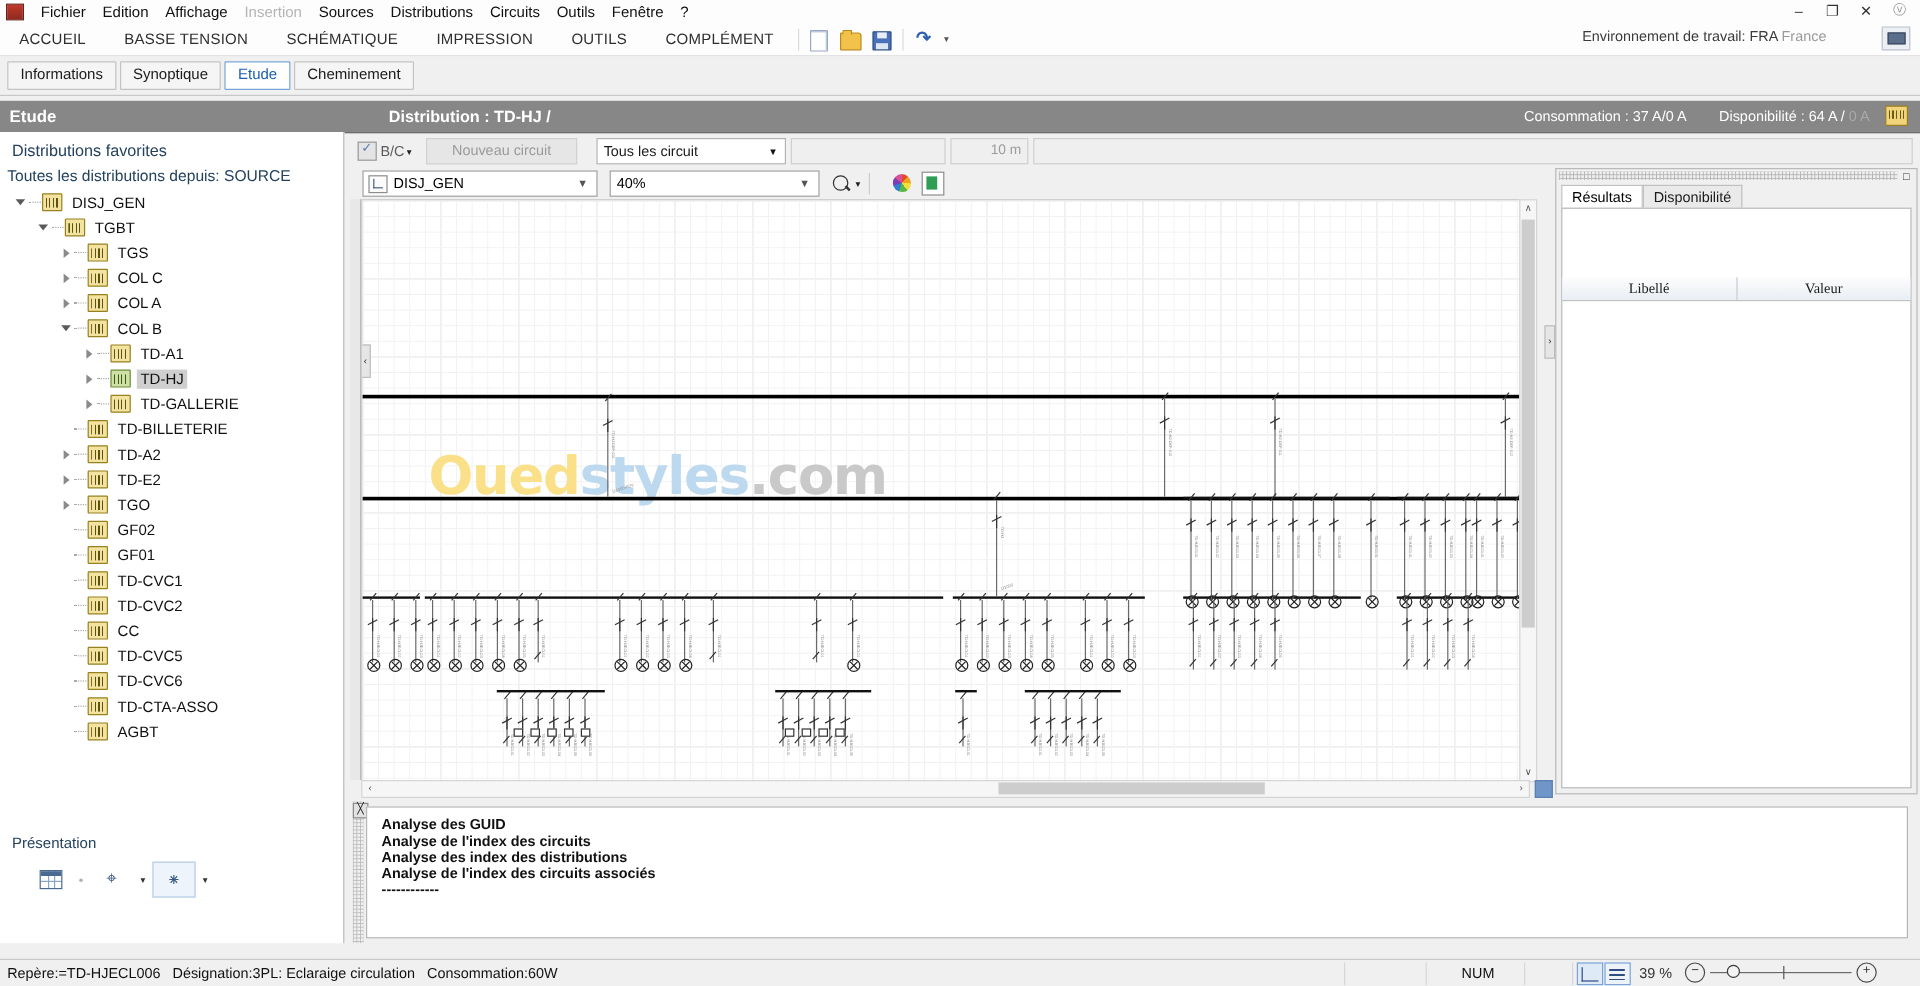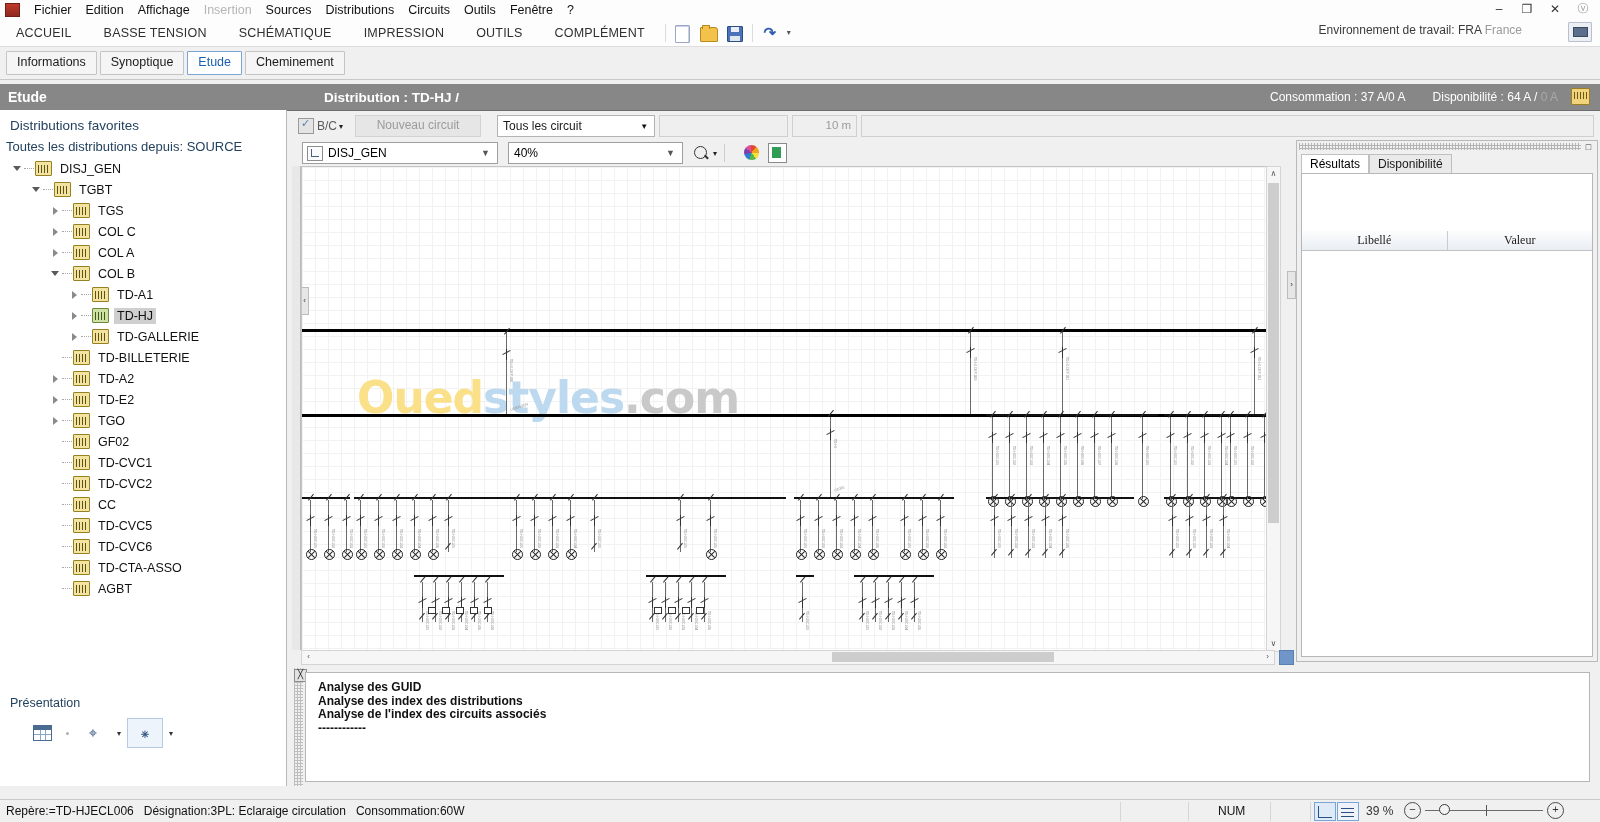--- a/index.html
+++ b/index.html
@@ -417,20 +417,26 @@
           <div class="tw closed"></div>
           <div class="tdash"></div>
           <div class="fico"></div>
           <span class="tlabel">TGO</span>
         </div>
         <div class="tnode" style="padding-left: 44px;">
           <div class="tw "></div>
           <div class="tdash"></div>
           <div class="fico"></div>
           <span class="tlabel">GF02</span>
+        </div>
+        <div class="tnode" style="padding-left: 44px;">
+          <div class="tw "></div>
+          <div class="tdash"></div>
+          <div class="fico"></div>
+          <span class="tlabel">GF01</span>
         </div>
         <div class="tnode" style="padding-left: 44px;">
           <div class="tw "></div>
           <div class="tdash"></div>
           <div class="fico"></div>
           <span class="tlabel">TD-CVC1</span>
         </div>
         <div class="tnode" style="padding-left: 44px;">
           <div class="tw "></div>
           <div class="tdash"></div>
@@ -935,20 +941,21 @@
         </div>
       </div>
     </div>
   </div>
 
   <div class="logpanel">
     <div class="log-grip"></div>
     <div class="log-close">╳</div>
     <div class="logbox" id="logbox">
         <div class="logline">Analyse des GUID</div>
+        <div class="logline">Analyse de l'index des circuits</div>
         <div class="logline">Analyse des index des distributions</div>
         <div class="logline">Analyse de l'index des circuits associés</div>
         <div class="logline">------------</div>
       </div>
   </div>
 
   <div class="statusbar">
     <div class="st-left">
       <span>Repère:=TD-HJECL006</span>&nbsp;&nbsp;
       <span>Désignation:3PL: Eclaraige circulation</span>&nbsp;&nbsp;

